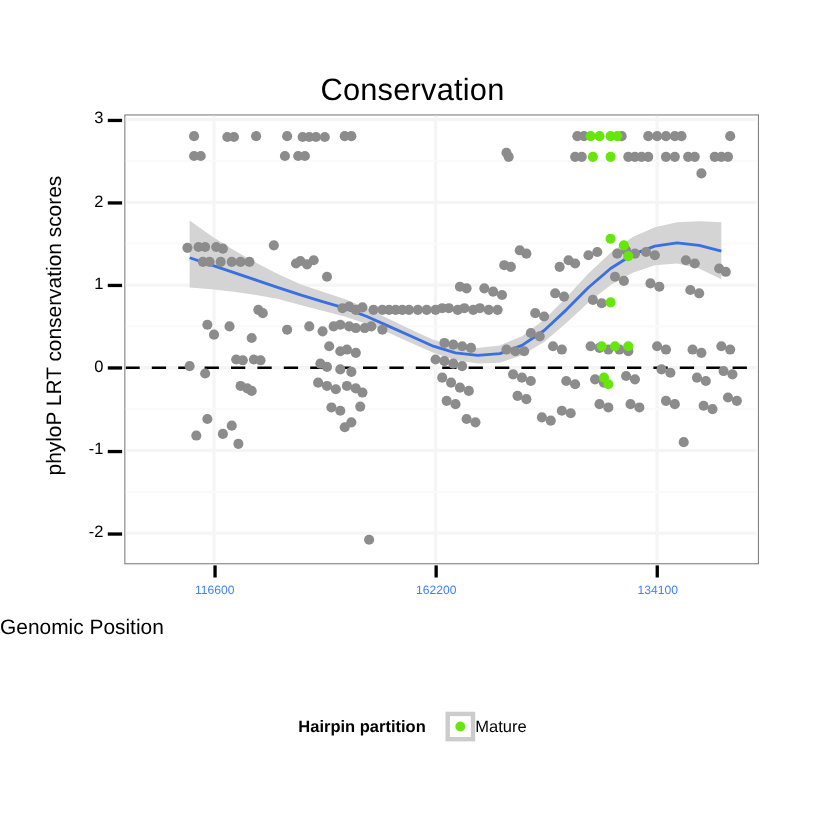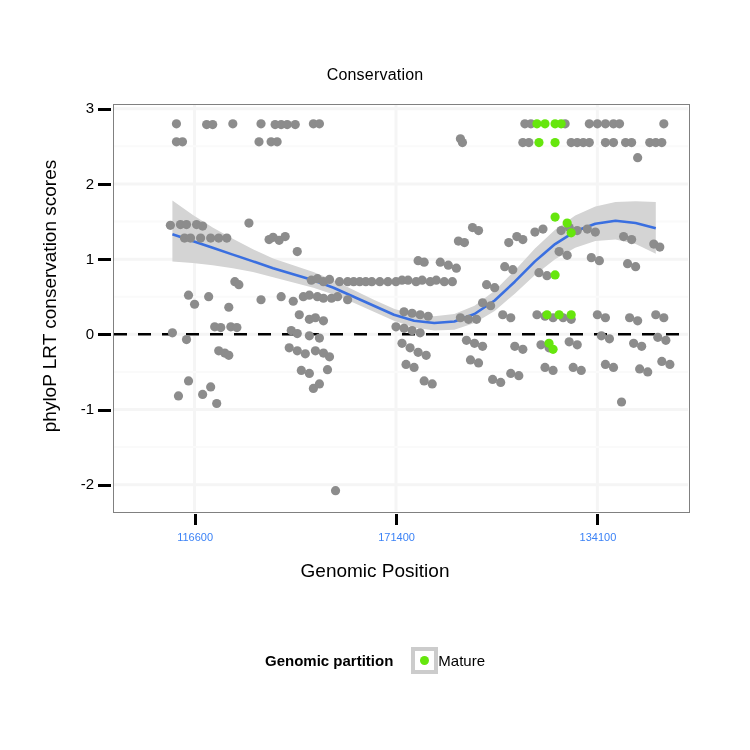--- a/index.html
+++ b/index.html
@@ -5,30 +5,30 @@
   html,body{margin:0;padding:0;}
   body{
     width:750px;height:750px;background:#ffffff;
     font-family:"Liberation Sans", sans-serif;
     overflow:hidden;position:relative;
   }
   #root{position:absolute;inset:0;}
 
   .plot-title{
     position:absolute;left:0;top:66px;width:750px;text-align:center;
-    font-size:16px;color:#000;letter-spacing:.2px;
+    font-size:28px;color:#000;letter-spacing:.2px;
   }
 
   .ylab{
     position:absolute;left:-150px;top:285px;width:400px;text-align:center;
     font-size:19px;color:#000;
     transform:rotate(-90deg);transform-origin:center center;
   }
   .xlab{
-    position:absolute;left:0;top:560px;width:750px;text-align:center;
+    position:absolute;left:0;top:560px;width:750px;text-align:left;
     font-size:19px;color:#000;
   }
 
   
   #panel{
     position:absolute;left:113px;top:104px;width:577px;height:409px;
     background:#ffffff;border:1.6px solid #808080;box-sizing:border-box;
     overflow:hidden;
   }
   #panel svg{position:absolute;left:0;top:0;}
@@ -72,21 +72,21 @@
       <div class="ytxt" style="top: 249.73px;">1</div>
       <div class="ytick" style="top: 183.044px;"></div>
       <div class="ytxt" style="top: 174.544px;">2</div>
       <div class="ytick" style="top: 107.859px;"></div>
       <div class="ytxt" style="top: 99.3593px;">3</div>
     </div>
   <div id="x-axis">
       <div class="xtick" style="left: 193.661px;"></div>
       <div class="xtxt" style="left: 195.161px;">116600</div>
       <div class="xtick" style="left: 395.065px;"></div>
-      <div class="xtxt" style="left: 396.565px;">171400</div>
+      <div class="xtxt" style="left: 396.565px;">162200</div>
       <div class="xtick" style="left: 596.468px;"></div>
       <div class="xtxt" style="left: 597.968px;">134100</div>
     </div>
 
   <div id="panel">
     <svg id="canvas" width="574" height="406">
         <line x1="0" y1="379.68518518518516" x2="574" y2="379.68518518518516" stroke="#f5f5f5" stroke-width="3"></line>
         <line x1="0" y1="304.5" x2="574" y2="304.5" stroke="#f5f5f5" stroke-width="3"></line>
         <line x1="0" y1="229.3148148148148" x2="574" y2="229.3148148148148" stroke="#f5f5f5" stroke-width="3"></line>
         <line x1="0" y1="154.12962962962965" x2="574" y2="154.12962962962965" stroke="#f5f5f5" stroke-width="3"></line>
@@ -345,20 +345,20 @@
         <circle cx="441.07368421052627" cy="169.9185185185185" r="4.6" fill="#66e60d" stroke="none"></circle>
         <circle cx="433.01754385964915" cy="209.76666666666665" r="4.6" fill="#66e60d" stroke="none"></circle>
         <circle cx="445.1017543859649" cy="209.76666666666665" r="4.6" fill="#66e60d" stroke="none"></circle>
         <circle cx="457.1859649122807" cy="209.76666666666665" r="4.6" fill="#66e60d" stroke="none"></circle>
         <circle cx="435.0315789473684" cy="238.33703703703705" r="4.6" fill="#66e60d" stroke="none"></circle>
         <circle cx="439.05964912280706" cy="244.35185185185188" r="4.6" fill="#66e60d" stroke="none"></circle>
       </svg>
   </div>
 
   <div id="legend">
-    <span class="leg-title">Genomic partition</span>
+    <span class="leg-title">Hairpin partition</span>
     <span class="leg-key">
       <span class="leg-dot" style="background: rgb(102, 230, 13);"></span>
     </span>
     <span class="leg-lbl">Mature</span>
   </div>
 
 </div>
 
 </body></html>

